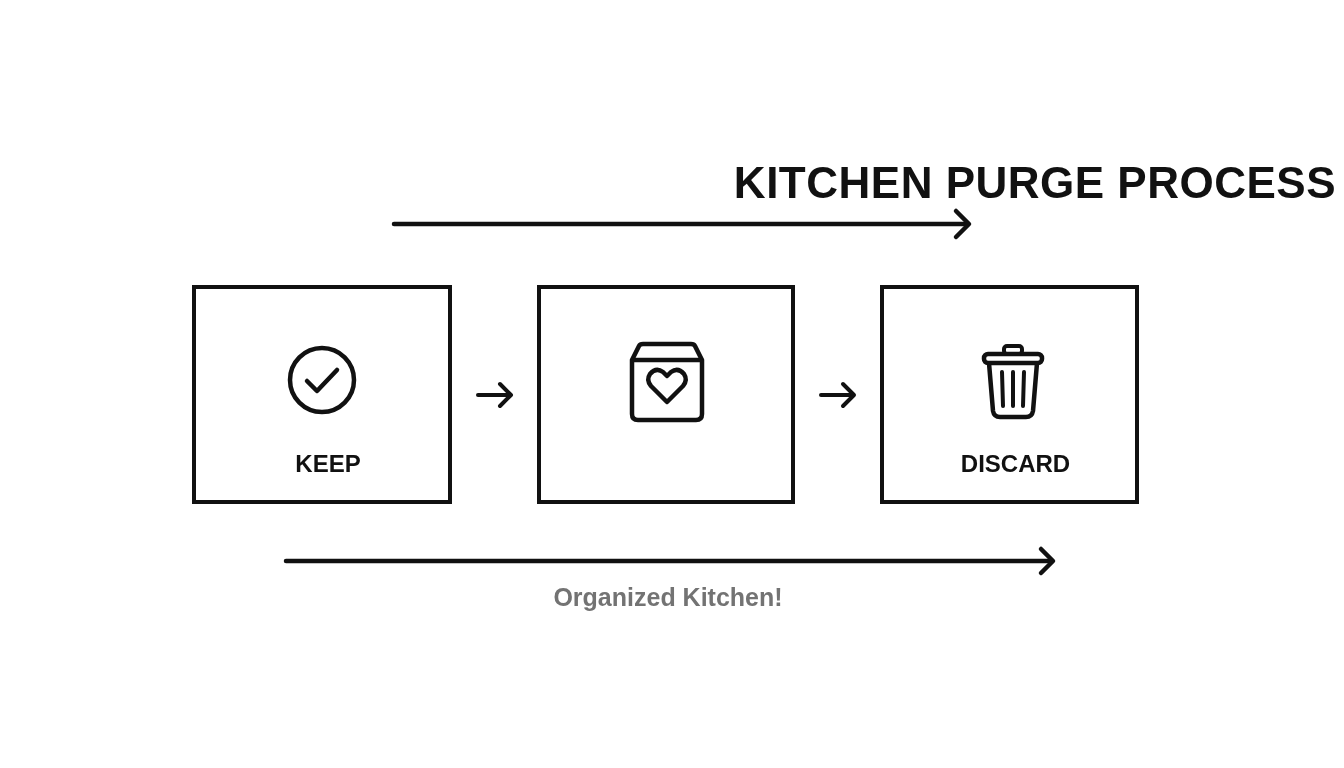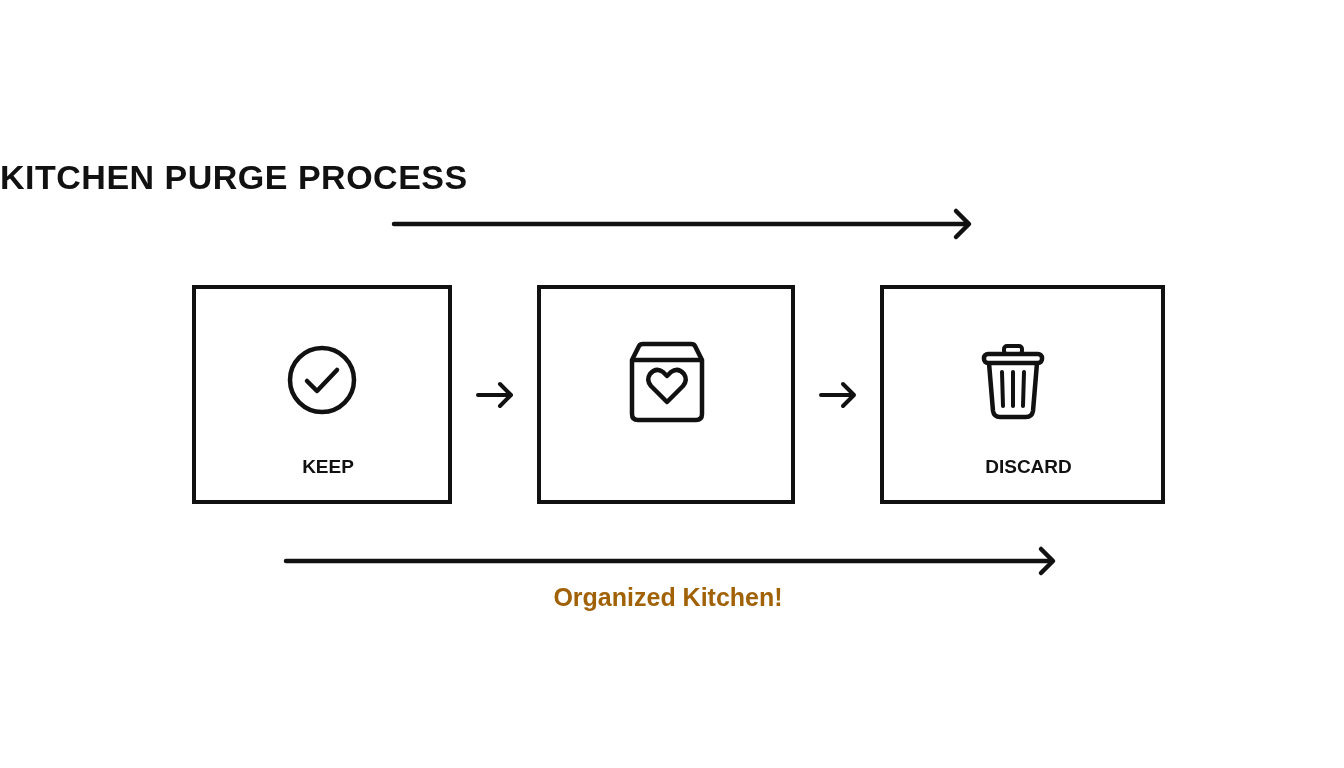--- a/index.html
+++ b/index.html
@@ -2,33 +2,33 @@
 <html><head>
 <meta charset="utf-8">
 <style>
   html, body { margin:0; padding:0; }
   body {
     width:1344px; height:768px; background:#ffffff; position:relative; overflow:hidden;
     font-family:"Liberation Sans", "DejaVu Sans", sans-serif; color:#111111;
   }
   .abs { position:absolute; }
   .title {
-    left:0; width:1336px; top:158px; text-align:left;
-    font-size:34px; font-weight:700; letter-spacing:0.5px; color:#111;
+    left:0; width:1336px; top:158px; text-align:right;
+    font-size:44px; font-weight:700; letter-spacing:0.5px; color:#111;
   }
   .step {
     box-sizing:border-box; border:4px solid #111; background:#fff;
   }
   .step-label {
     position:absolute; left:12px; right:0; bottom:22px; text-align:center;
-    font-size:19px; font-weight:700; color:#111;
+    font-size:24px; font-weight:700; color:#111;
   }
   .footer {
     left:0; width:1336px; top:583px; text-align:center;
-    font-size:25px; font-weight:700; color:#a16207;
+    font-size:25px; font-weight:700; color:#737373;
   }
   svg { display:block; overflow:visible; }
 </style>
 </head>
 <body>
 
 <div>
 
   <div class="abs title">KITCHEN PURGE PROCESS</div>
 
@@ -56,21 +56,21 @@
       <line x1="7" y1="20" x2="77" y2="20" stroke="#111" stroke-width="4.5"></line>
       <path d="M42,62 L26,46 Q21,40 25,34 Q31,27 38,32 L42,36 L46,32 Q53,27 59,34 Q63,40 58,46 Z" fill="none" stroke="#111" stroke-width="4.5" stroke-linejoin="round"></path>
     </svg>
   </div>
 
   <svg class="abs" style="left:818px; top:381px;" width="40" height="28">
     <line x1="3" y1="14" x2="35" y2="14" stroke="#111" stroke-width="4" stroke-linecap="round"></line>
     <polyline points="25,3 36,14 25,25" fill="none" stroke="#111" stroke-width="4" stroke-linecap="round" stroke-linejoin="round"></polyline>
   </svg>
 
-  <div class="abs step" style="left:880px; top:285px; width:285px; height:219px;">
+  <div class="abs step" style="left:880px; top:285px; width:259px; height:219px;">
     <svg class="abs" style="left:97px; top:54px;" width="64" height="78">
       <rect x="23" y="3" width="18" height="8" rx="3" fill="none" stroke="#111" stroke-width="4"></rect>
       <rect x="3" y="11" width="58" height="9" rx="4" fill="none" stroke="#111" stroke-width="4.5"></rect>
       <path d="M8,20 L12,68 Q13,74 19,74 L45,74 Q51,74 52,68 L56,20" fill="none" stroke="#111" stroke-width="4.5" stroke-linejoin="round"></path>
       <line x1="21" y1="29" x2="22" y2="63" stroke="#111" stroke-width="4" stroke-linecap="round"></line>
       <line x1="32" y1="29" x2="32" y2="63" stroke="#111" stroke-width="4" stroke-linecap="round"></line>
       <line x1="43" y1="29" x2="42" y2="63" stroke="#111" stroke-width="4" stroke-linecap="round"></line>
     </svg>
     <div class="step-label">DISCARD</div>
   </div>

